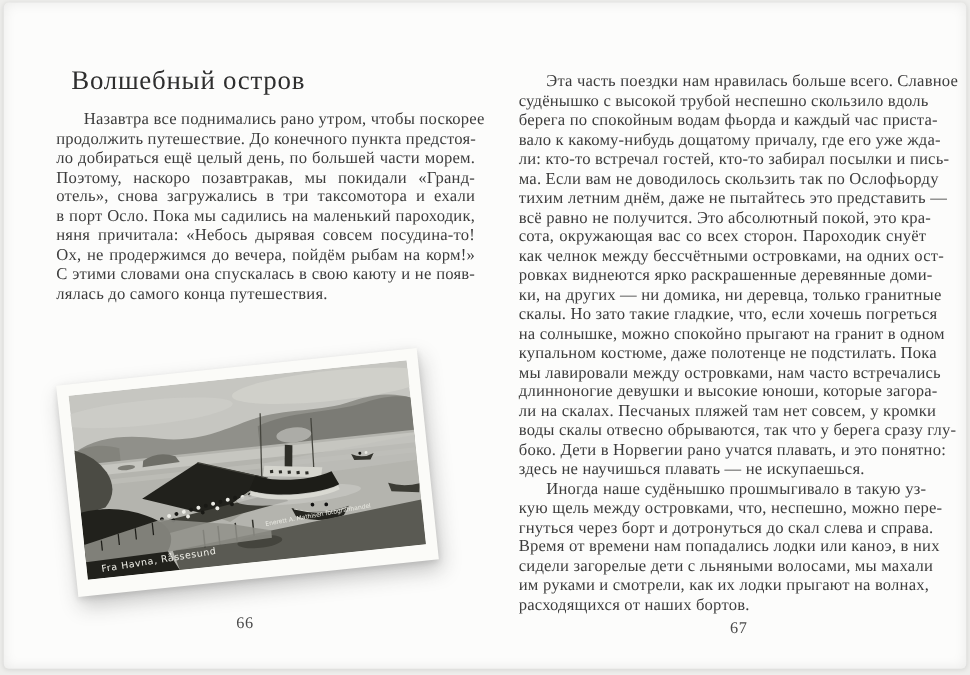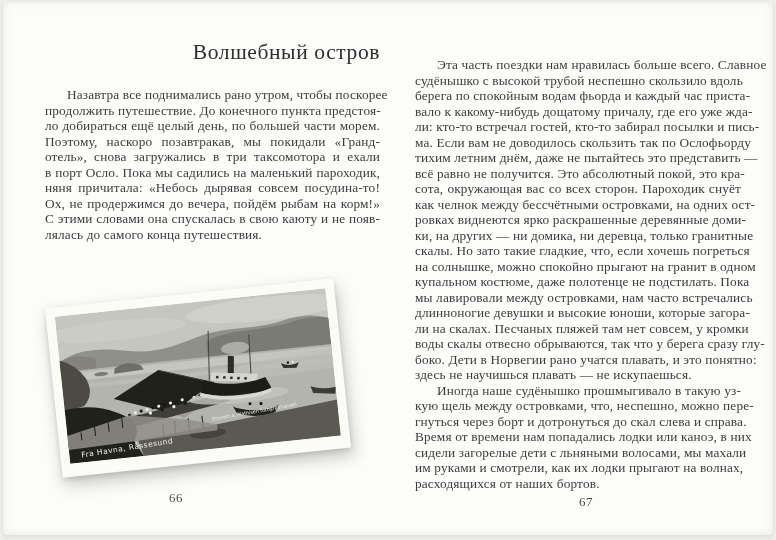--- a/index.html
+++ b/index.html
@@ -11,39 +11,39 @@
   .book{
     position:absolute;left:3px;top:2px;right:3px;bottom:5px;
     background:#fcfcfb;border-radius:4px;
     box-shadow:0 0 10px rgba(0,0,0,0.08) inset, 0 1px 4px rgba(0,0,0,0.10);
   }
   .page{position:absolute;top:0;bottom:0;}
   .page-left{left:42px;width:335px;}
   .page-right{left:412px;width:326px;}
   .chapter-title{
     position:absolute;top:38px;left:0;width:100%;
-    text-align:right;font-size:21.5px;font-weight:400;
-    color:#2e2e2e;letter-spacing:0.6px;margin:0;
+    text-align:left;font-size:21.5px;font-weight:400;
+    color:#2e2e2e;letter-spacing:0.6px;margin:12px;
   }
   .textblock{position:absolute;left:0;right:0;color:#3c3c3c;}
   .tb-left{top:85px;}
   .tb-right{top:55px;}
   .line{
     font-size:13.3px;line-height:15.5px;height:15.5px;
     letter-spacing:0.15px;white-space:nowrap;
     text-align:justify;text-align-last:justify;
   }
   .line.last{text-align-last:left;white-space:normal;}
   .line.indent{text-indent:22px;}
   .page-number{
-    position:absolute;width:34px;text-align:left;
+    position:absolute;width:34px;text-align:right;
     font-size:13px;color:#4a4a4a;letter-spacing:0.5px;
   }
   .pn-left{left:166px;top:488px;}
-  .pn-right{left:576px;top:492px;}
+  .pn-right{left:561px;top:492px;}
   .postcard{
     position:absolute;left:50px;top:291px;
     width:272px;height:148px;
     padding:9px 9px 13px 9px;
     background:#fbfbf8;
     transform:rotate(-6deg);
     box-shadow:2px 8px 16px rgba(40,40,40,0.25), 0 2px 5px rgba(0,0,0,0.12);
   }
   .postcard svg{display:block;width:272px;height:148px;}
   .cap{font-family:"DejaVu Sans",sans-serif;}

